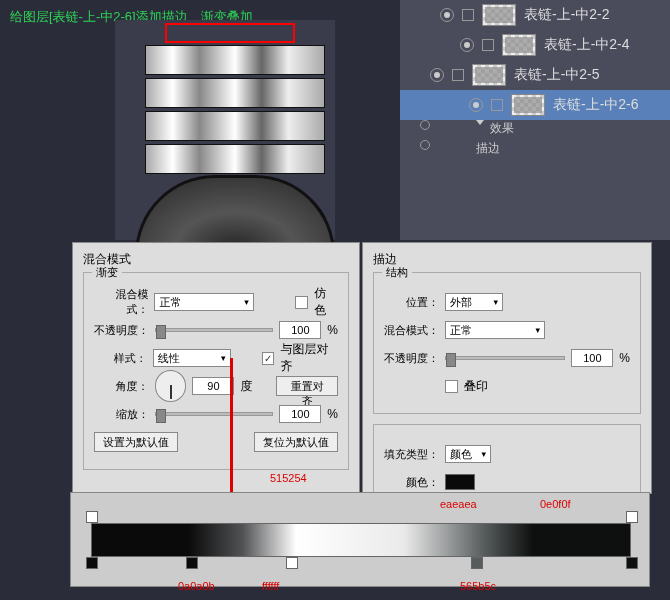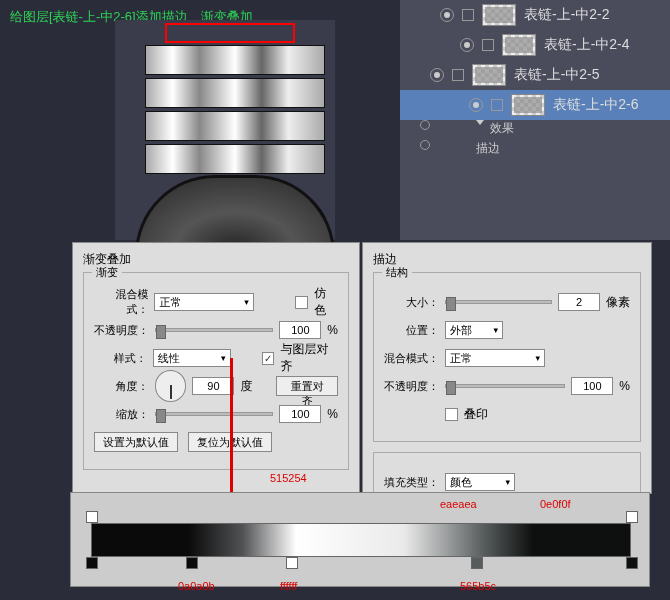--- a/index.html
+++ b/index.html
@@ -92,21 +92,21 @@
       <span class="tri"></span>
       <span>效果</span>
     </div>
   <div class="sub-row">
       <span class="fx-eye"></span>
       <span>描边</span>
     </div>
 </div>
 
 <div class="panel" style="top:242px;left:72px;width:288px;height:252px">
-  <div class="panel-title">渐变叠加</div>
+  <div class="panel-title">混合模式</div>
   <div class="group">
     <div class="group-title">渐变</div>
     <div class="row">
         <span class="lbl">混合模式：</span>
         <span class="sel-box" style="width:100px">正常</span>
         <span style="width:30px"></span>
         <span class="cb"></span>
         <span>仿色</span>
       </div>
     <div class="row">
@@ -129,38 +129,32 @@
         <span>度</span>
         <span style="width:12px"></span>
         <button class="btn">重置对齐</button>
       </div>
     <div class="row">
         <span class="lbl">缩放：</span>
         <span class="slider" style="width:100px"></span>
         <input class="num-input" value="100" style="">
         <span>%</span>
       </div>
-    <div class="row" style="justify-content:flex-start;gap:10px;">
+    <div class="row" style="justify-content:space-between;gap:10px;">
         <button class="btn">设置为默认值</button>
         <button class="btn">复位为默认值</button>
       </div>
   </div>
 </div>
 
 <div class="panel" style="top:242px;left:362px;width:290px;height:252px">
   <div class="panel-title">描边</div>
   <div class="group">
     <div class="group-title">结构</div>
     <div class="row">
-        <span class="lbl">大小：</span>
-        <span class="slider" style="width:100px"></span>
-        <input class="num-input" value="2" style="">
-        <span>像素</span>
-      </div>
-    <div class="row">
         <span class="lbl">位置：</span>
         <span class="sel-box" style="width:58px">外部</span>
       </div>
     <div class="row">
         <span class="lbl">混合模式：</span>
         <span class="sel-box" style="width:100px">正常</span>
       </div>
     <div class="row">
         <span class="lbl">不透明度：</span>
         <span class="slider" style="width:100px"></span>
@@ -169,21 +163,21 @@
       </div>
     <div class="row">
         <span class="lbl"></span>
         <span class="cb"></span>
         <span>叠印</span>
       </div>
   </div>
   <div class="group" style="margin-top:10px">
     <div class="row">
         <span class="lbl">填充类型：</span>
-        <span class="sel-box" style="width:70px">颜色</span>
+        <span class="sel-box" style="width:46px">颜色</span>
       </div>
     <div class="row">
         <span class="lbl">颜色：</span>
         <span class="color-sw"></span>
       </div>
   </div>
 </div>
 
 <div class="big-arrow"></div>
 
@@ -195,14 +189,14 @@
   <div class="stop bot" style="left:115px;background:#0a0a0b"></div>
   <div class="stop bot" style="left:215px;background:#fff"></div>
   <div class="stop bot" style="left:400px;background:#565b5c"></div>
   <div class="stop bot" style="left:555px;background:#0e0f0f"></div>
 </div>
 
 <div class="red-label" style="top:472px;left:270px">515254</div>
 <div class="red-label" style="top:498px;left:440px">eaeaea</div>
 <div class="red-label" style="top:498px;left:540px">0e0f0f</div>
 <div class="red-label" style="top:580px;left:178px">0a0a0b</div>
-<div class="red-label" style="top:580px;left:280px">ffffff</div>
+<div class="red-label" style="top:580px;left:262px">ffffff</div>
 <div class="red-label" style="top:580px;left:460px">565b5c</div>
 
 </body></html>

